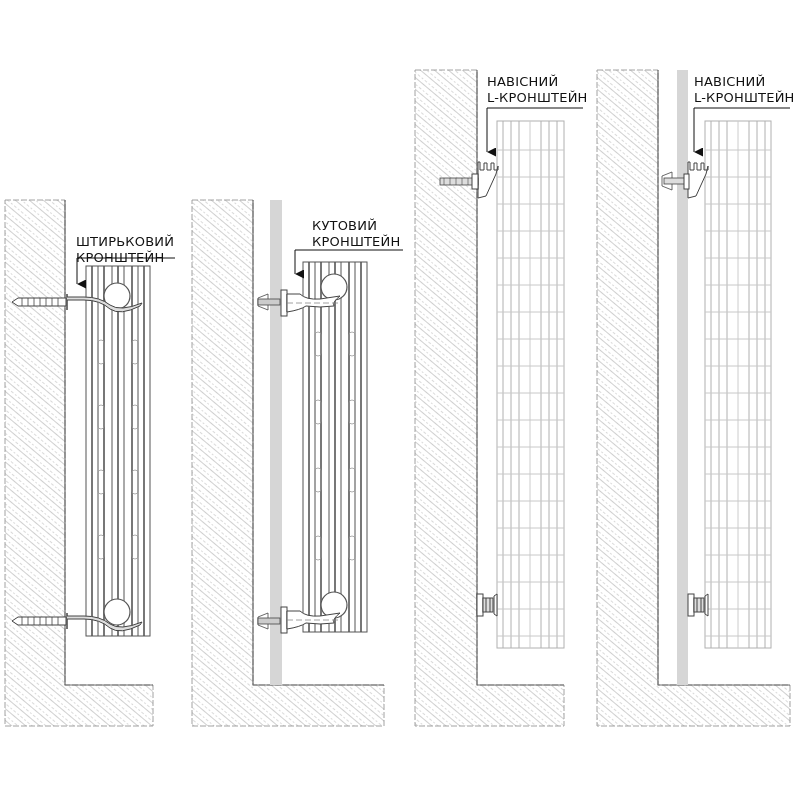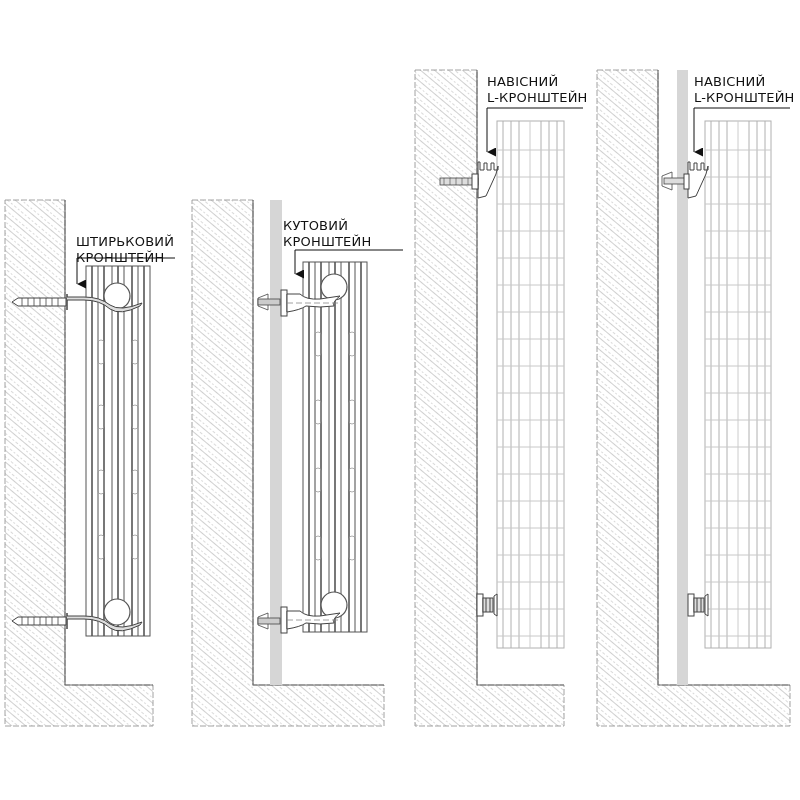--- a/index.html
+++ b/index.html
@@ -211,21 +211,21 @@
       <path d="M705,596 L708,594 L708,616 L705,614 Z"></path>
     </g>
     <path d="M790,108 L694,108 L694,152" fill="none" stroke="#111" stroke-width="1" marker-end="url(#arrow)"></path>
   </g>
 </svg>
 
 <div class="label" style="left:76px; top:234px;">
   <span>ШТИРЬКОВИЙ</span>
   <span>КРОНШТЕЙН</span>
 </div>
-<div class="label" style="left:283px; top:218px;">
+<div class="label" style="left:312px; top:218px;">
   <span>КУТОВИЙ</span>
   <span>КРОНШТЕЙН</span>
 </div>
 <div class="label" style="left:487px; top:74px;">
   <span>НАВІСНИЙ</span>
   <span>L-КРОНШТЕЙН</span>
 </div>
 <div class="label" style="left:694px; top:74px;">
   <span>НАВІСНИЙ</span>
   <span>L-КРОНШТЕЙН</span>

